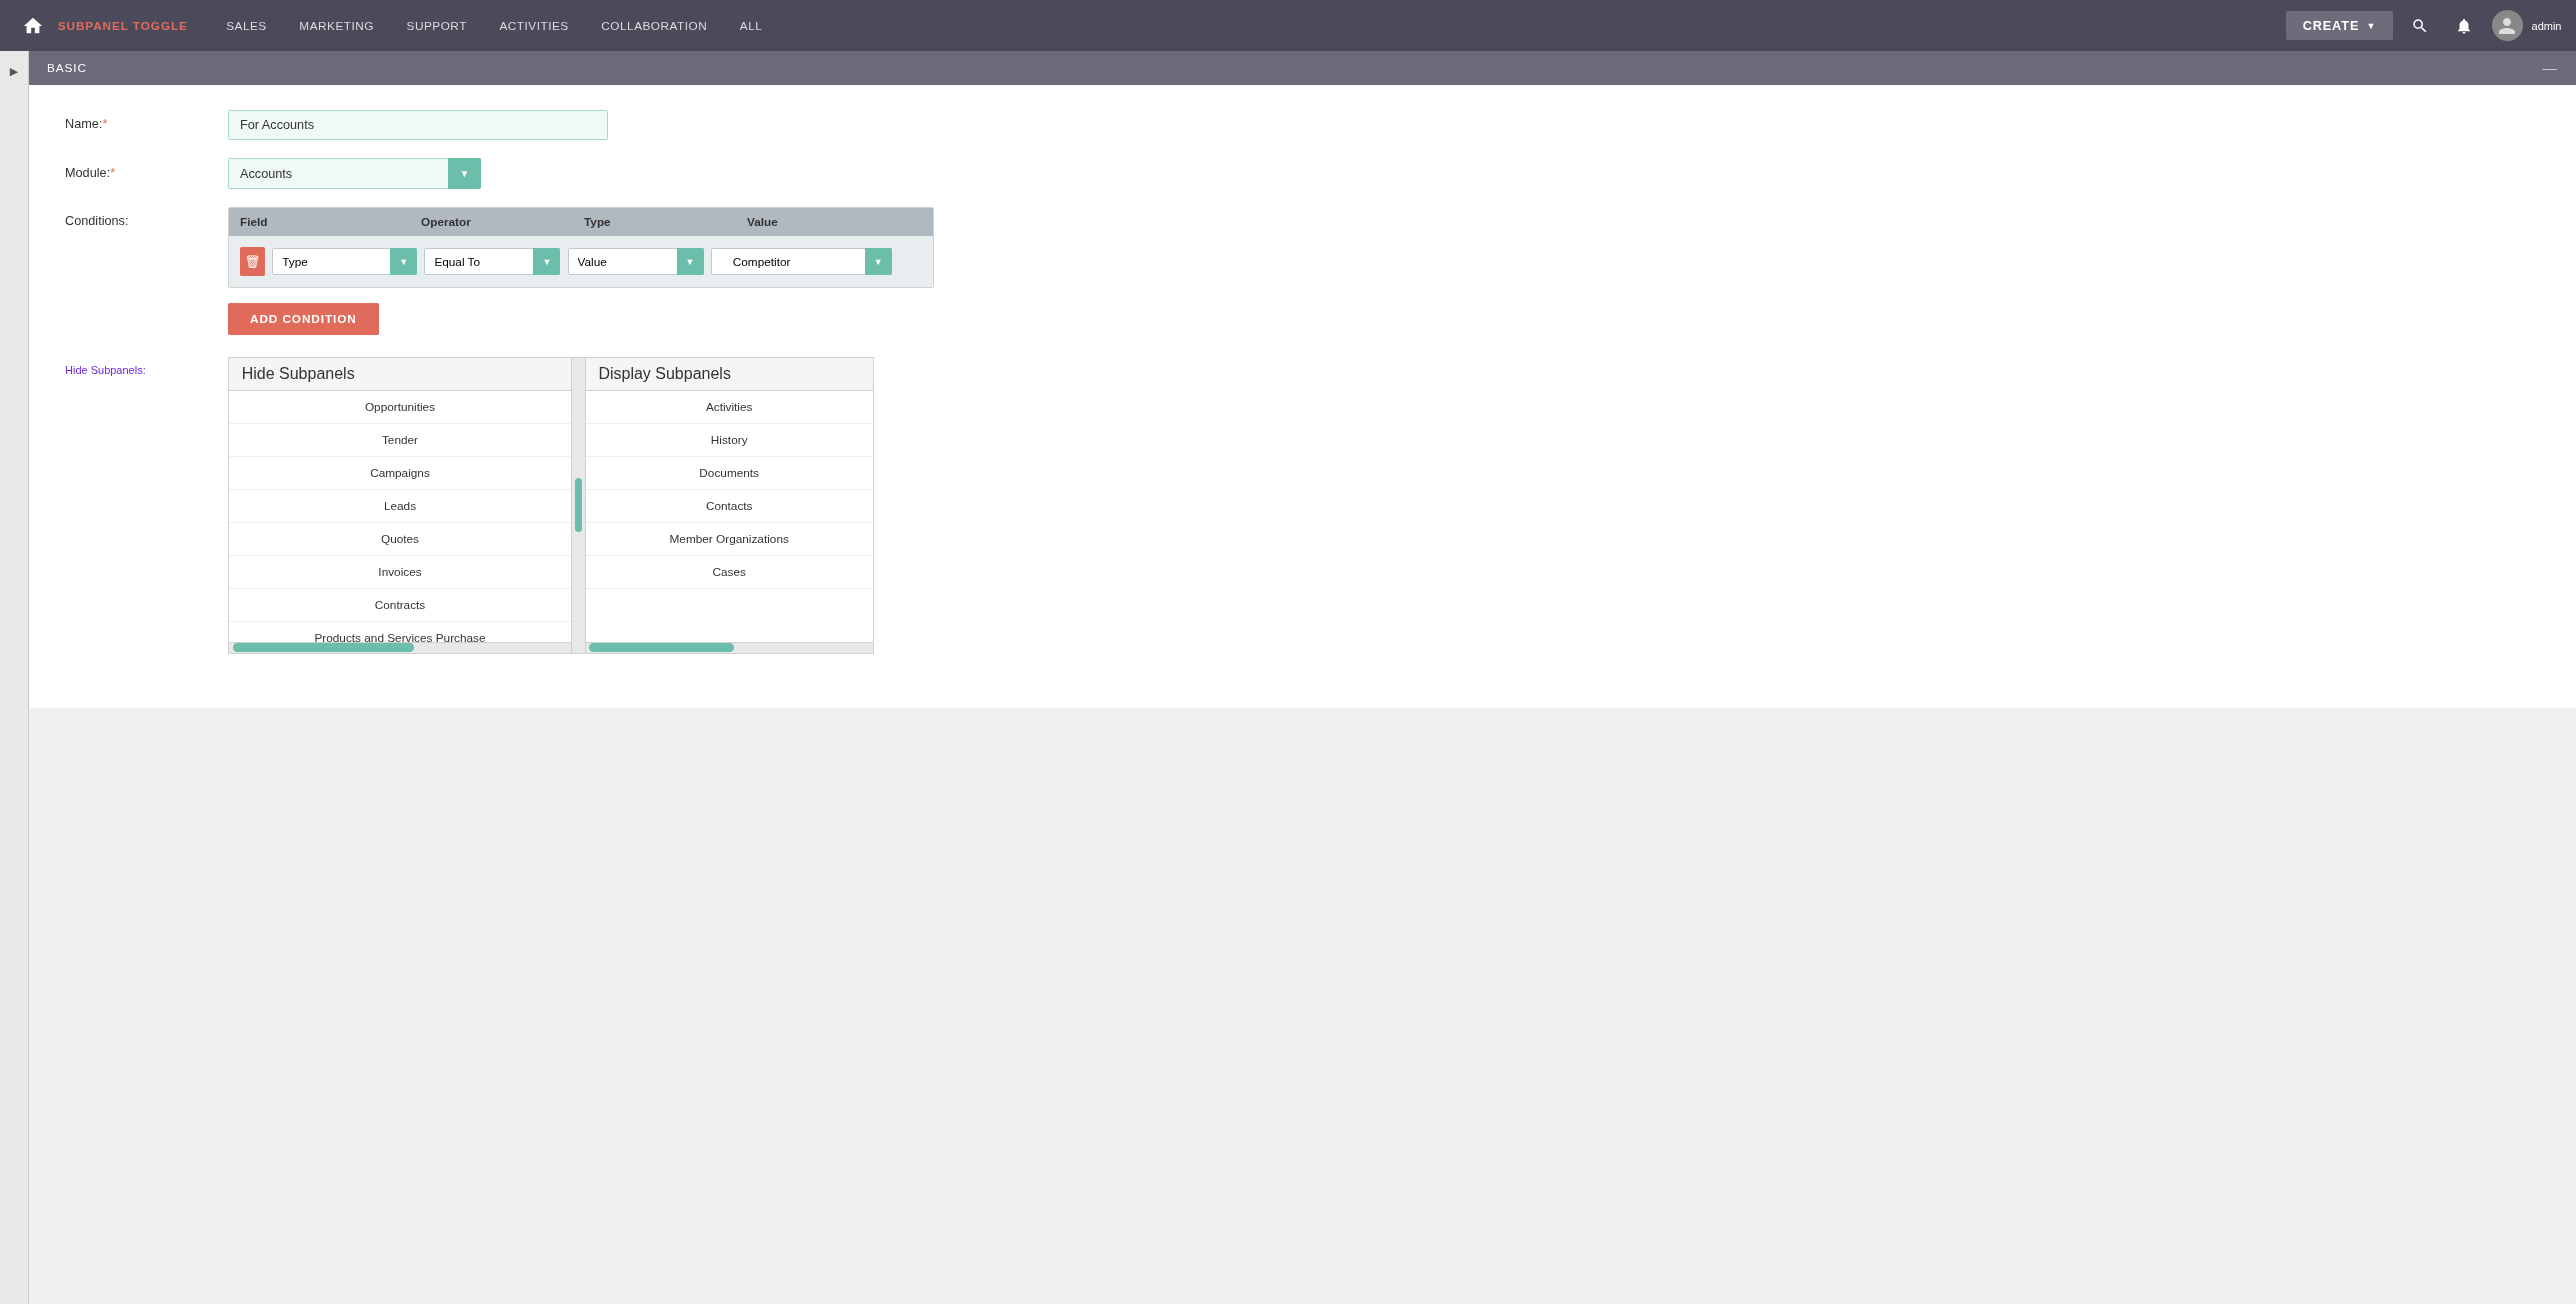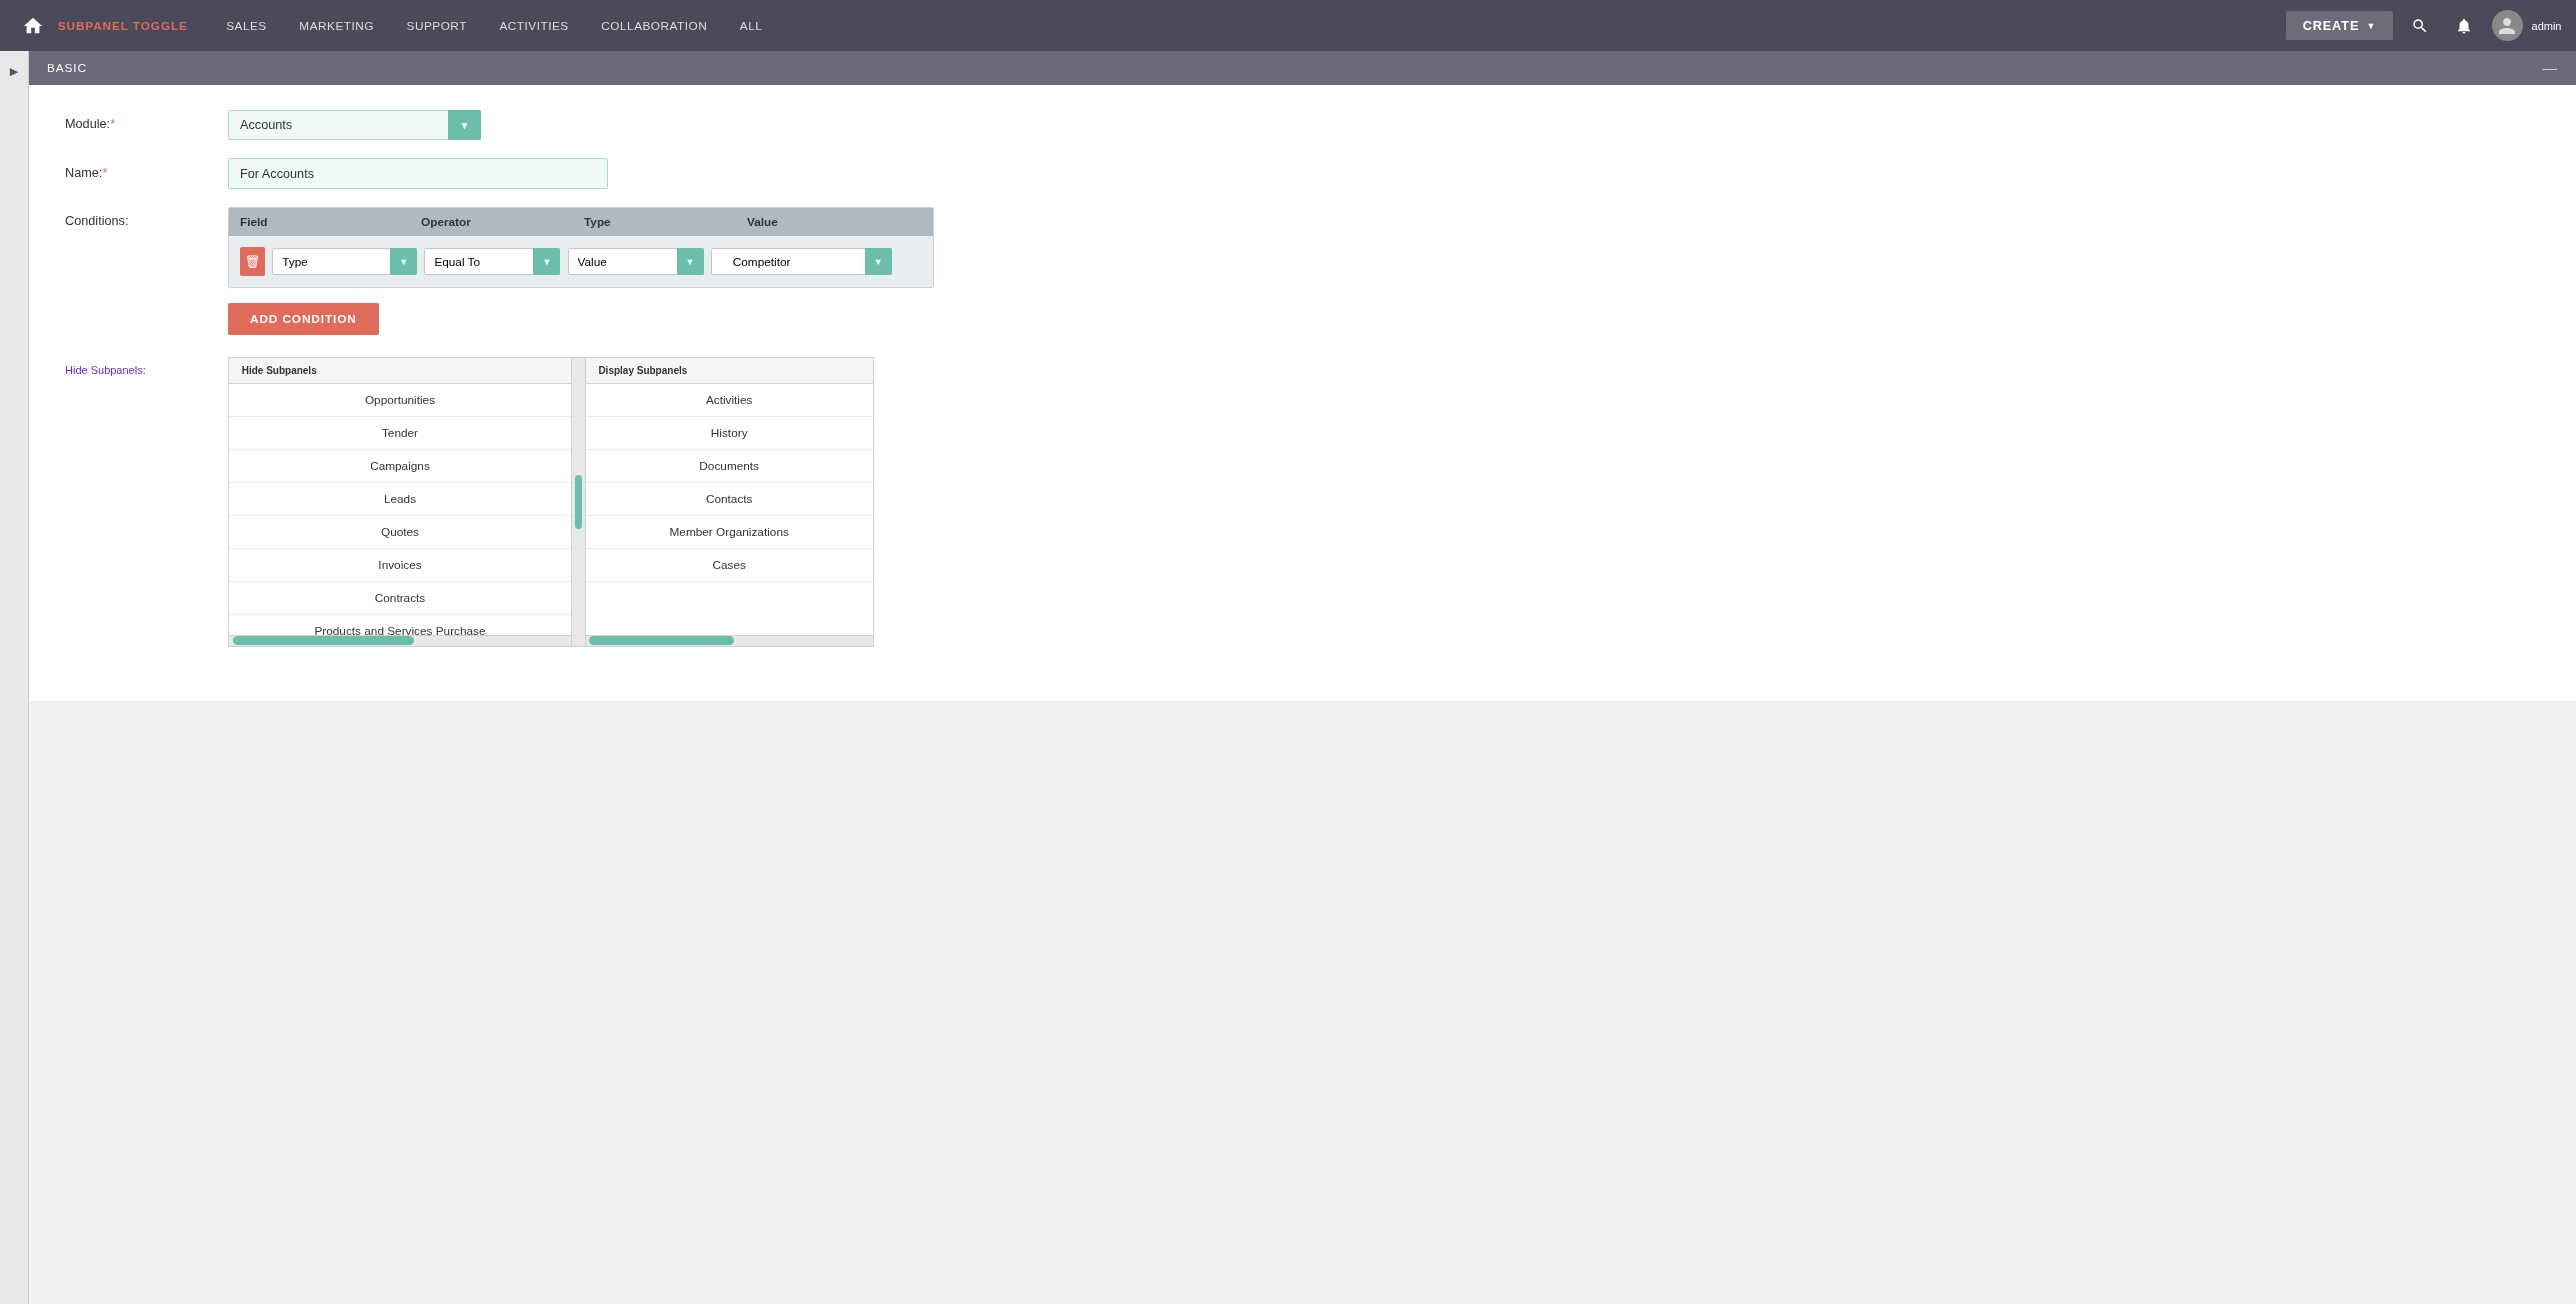--- a/index.html
+++ b/index.html
@@ -311,22 +311,22 @@
       gap: 0;
     }
     .subpanel-list-container {
       width: 344px;
     }
     .subpanel-list-header {
       background: #f5f5f5;
       border: 0.9px solid #d0d0d0;
       border-bottom: none;
       padding: 7.2px 12.7px;
-      font-size: 10px;
-      font-weight: bold;
+      font-size: 16px;
+      font-weight: normal;
       color: #333;
     }
     .subpanel-list {
       width: 100%;
       height: 253px;
       border: 0.9px solid #d0d0d0;
       overflow-y: auto;
       background: white;
       list-style: none;
     }
@@ -448,41 +448,41 @@
 
   <div class="section-header">
     <span>BASIC</span>
     <span class="minimize">—</span>
   </div>
 
   <div class="form-area">
 
     <div class="form-row">
       <div class="form-label">
+        <span>Name:</span><span class="required">*</span>
+      </div>
+      <div class="form-control-wrap">
+        <input type="text" class="name-input" value="For Accounts" style="">
+      </div>
+    </div>
+
+    <div class="form-row">
+      <div class="form-label">
         <span>Module:</span><span class="required">*</span>
       </div>
       <div class="form-control-wrap">
         <div class="select-wrap">
           <select class="select-field">
             <option>Accounts</option>
             <option>Contacts</option>
             <option>Leads</option>
             <option>Opportunities</option>
           </select>
           <div class="select-arrow"></div>
         </div>
-      </div>
-    </div>
-
-    <div class="form-row">
-      <div class="form-label">
-        <span>Name:</span><span class="required">*</span>
-      </div>
-      <div class="form-control-wrap">
-        <input type="text" class="name-input" value="For Accounts" style="">
       </div>
     </div>
 
     <div class="form-row">
       <div class="form-label">
         <span>Conditions:</span>
       </div>
       <div class="form-control-wrap">
         <div class="conditions-table">
           <div class="conditions-header">

